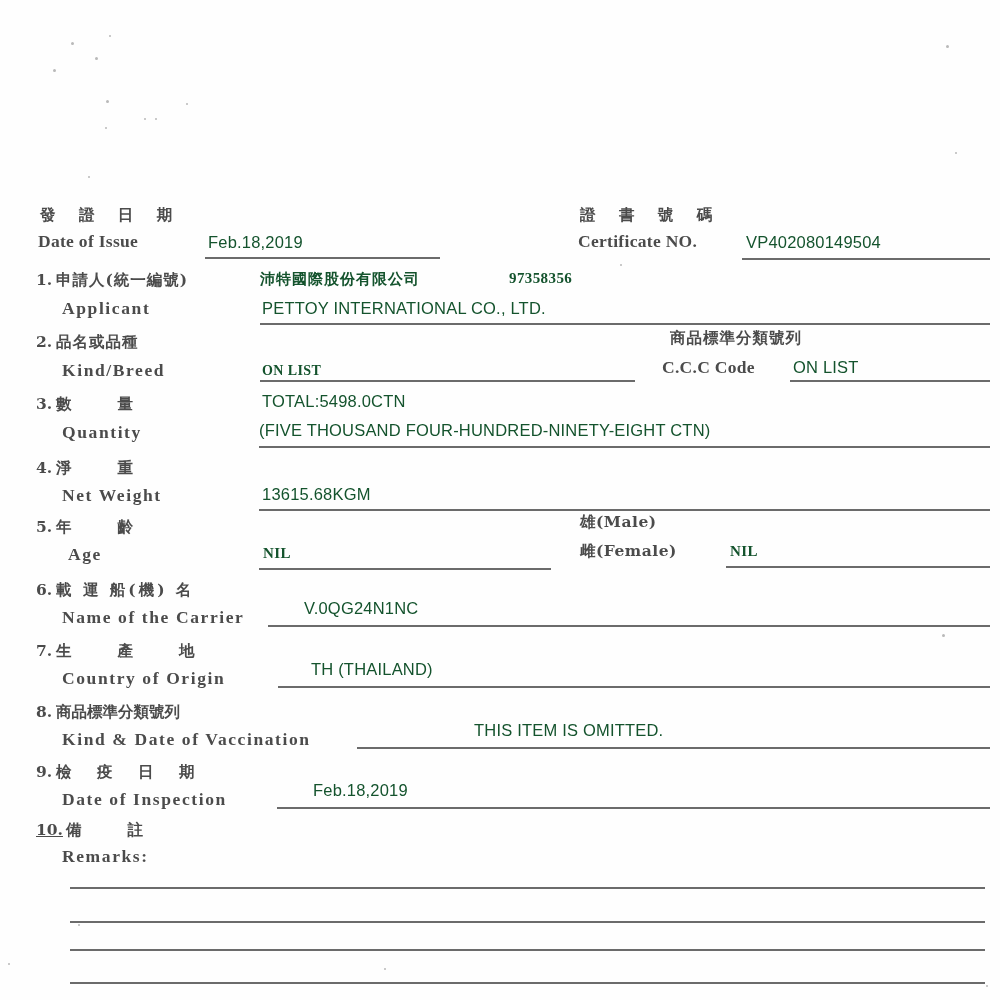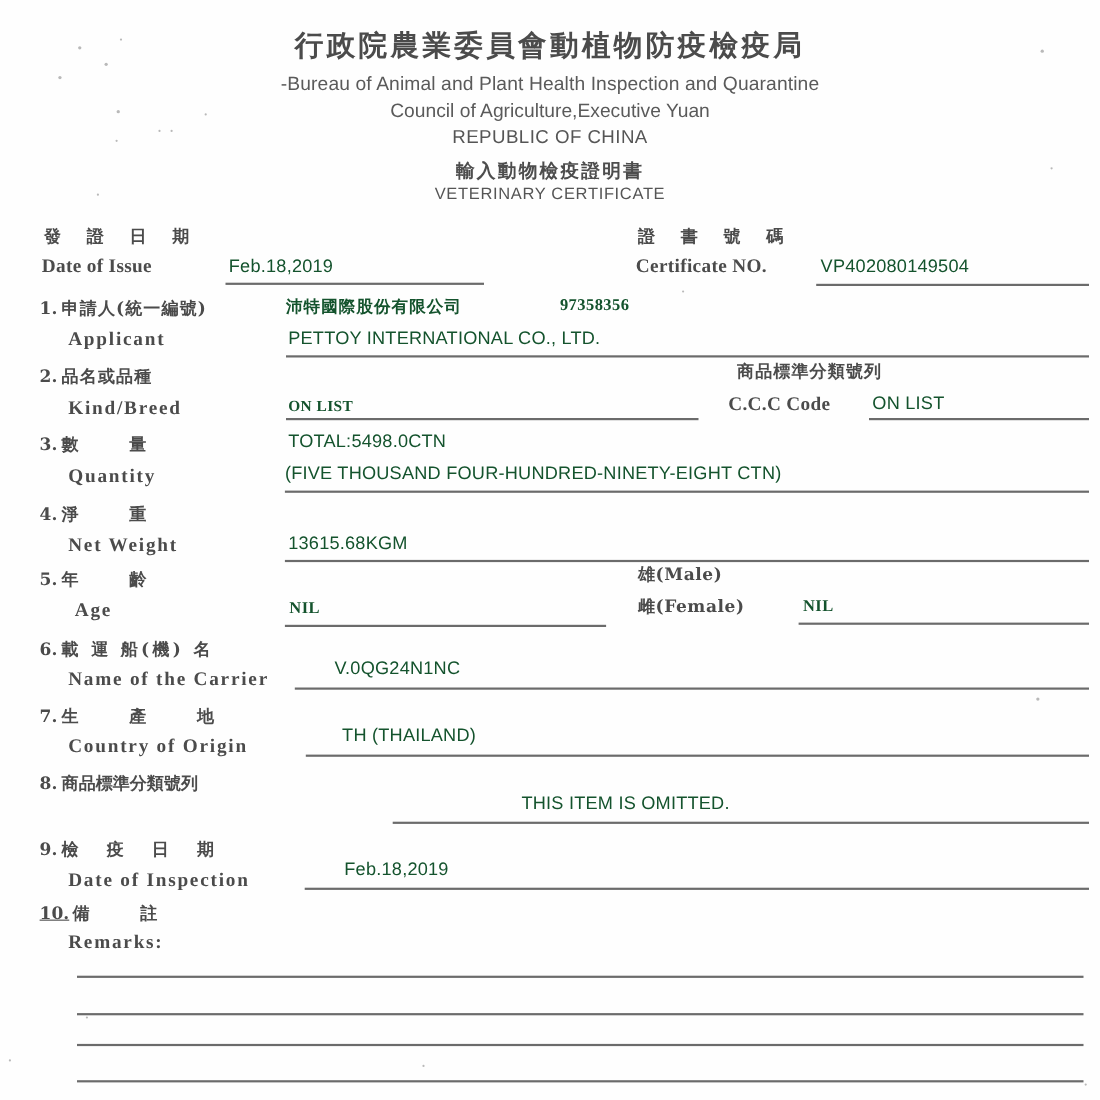--- a/index.html
+++ b/index.html
@@ -139,28 +139,20 @@
   <div class="speckle" style="left:88px;top:176px;width:2px;height:2px;"></div>
   <div class="speckle" style="left:946px;top:45px;width:3px;height:3px;"></div>
   <div class="speckle" style="left:955px;top:152px;width:2px;height:2px;"></div>
   <div class="speckle" style="left:620px;top:264px;width:2px;height:2px;"></div>
   <div class="speckle" style="left:942px;top:634px;width:3px;height:3px;"></div>
   <div class="speckle" style="left:78px;top:924px;width:2px;height:2px;"></div>
   <div class="speckle" style="left:384px;top:968px;width:2px;height:2px;"></div>
   <div class="speckle" style="left:8px;top:963px;width:2px;height:2px;"></div>
   <div class="speckle" style="left:986px;top:985px;width:2px;height:2px;"></div>
 
-  <div class="header">
-    <div class="hdr-cn-main">行政院農業委員會動植物防疫檢疫局</div>
-    <div class="hdr-en1">-Bureau of Animal and Plant Health Inspection and Quarantine</div>
-    <div class="hdr-en2">Council of Agriculture,Executive Yuan</div>
-    <div class="hdr-en3">REPUBLIC OF CHINA</div>
-    <div class="hdr-cn-sub">輸入動物檢疫證明書</div>
-    <div class="hdr-en4">VETERINARY CERTIFICATE</div>
-  </div>
 
   <div class="cn-label wide" style="left:40px;top:205px;">發 證 日 期</div>
   <div class="en-label" style="left:38px;top:231px;">Date of Issue</div>
   <div class="value" style="left:208px;top:233px;">Feb.18,2019</div>
   <div class="rule" style="left:205px;top:257px;width:235px;"></div>
 
   <div class="cn-label wide" style="left:580px;top:205px;">證 書 號 碼</div>
   <div class="en-label" style="left:578px;top:231px;">Certificate NO.</div>
   <div class="value" style="left:746px;top:233px;">VP402080149504</div>
   <div class="rule" style="left:742px;top:258px;width:248px;"></div>
@@ -215,20 +207,21 @@
   <div class="rule" style="left:268px;top:625px;width:722px;"></div>
 
   <div class="cn-label" style="left:36px;top:641px;">7.</div>
   <div class="cn-label mid" style="left:56px;top:641px;">生　　產　　地</div>
   <div class="en-label sp" style="left:62px;top:668px;">Country of Origin</div>
   <div class="value" style="left:311px;top:660px;">TH (THAILAND)</div>
   <div class="rule" style="left:278px;top:686px;width:712px;"></div>
 
   <div class="cn-label" style="left:36px;top:702px;">8.</div>
   <div class="cn-label" style="left:56px;top:702px;letter-spacing:0px;">商品標準分類號列</div>
+  <div class="en-label sp" style="left:62px;top:729px;">Kind &amp; Date of Vaccination</div>
   <div class="value" style="left:474px;top:721px;">THIS ITEM IS OMITTED.</div>
   <div class="rule" style="left:357px;top:747px;width:633px;"></div>
 
   <div class="cn-label" style="left:36px;top:762px;">9.</div>
   <div class="cn-label mid" style="left:56px;top:762px;">檢　疫　日　期</div>
   <div class="en-label sp" style="left:62px;top:789px;">Date of Inspection</div>
   <div class="value" style="left:313px;top:781px;">Feb.18,2019</div>
   <div class="rule" style="left:277px;top:807px;width:713px;"></div>
 
   <div class="cn-label" style="left:36px;top:820px;text-decoration:underline;">10.</div>

